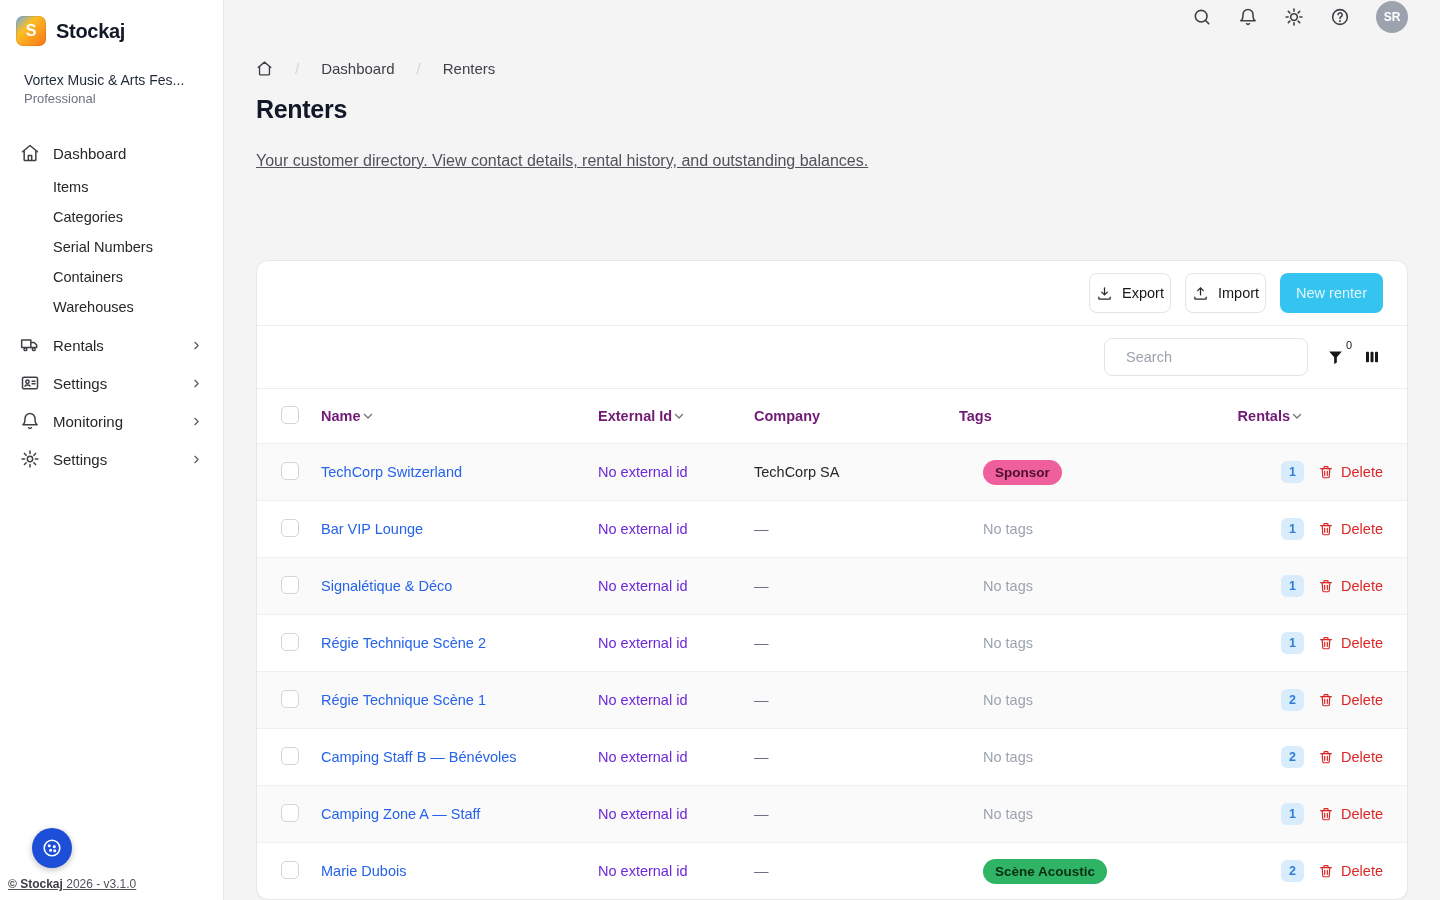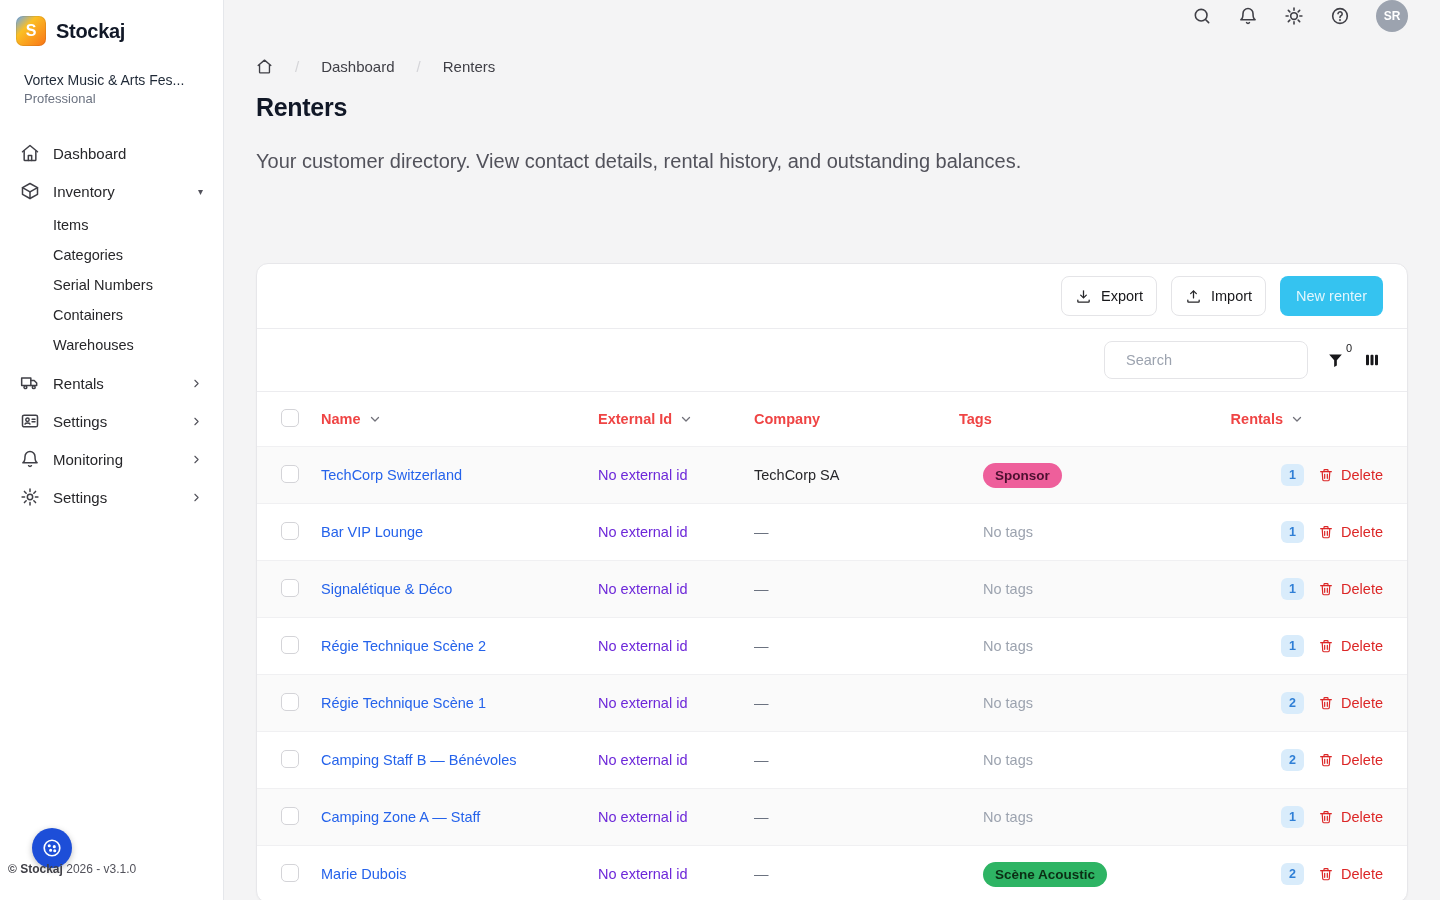--- a/index.html
+++ b/index.html
@@ -52,21 +52,21 @@
     font-size:14.5px; color:#27272a; cursor:pointer;
   }
   .nav-group{ margin-bottom:4px; }
   .cookie-btn{
     position:absolute; left:32px; bottom:32px;
     width:40px; height:40px; border-radius:50%;
     background:#1d4ed8; border:none; cursor:pointer;
     display:flex; align-items:center; justify-content:center;
     color:#fff; box-shadow:0 2px 6px rgba(0,0,0,.25);
   }
-  .side-footer{ position:absolute; left:8px; bottom:24px; font-size:12px; color:#52525b; }
+  .side-footer{ position:absolute; left:8px; bottom:9px; font-size:12px; color:#52525b;text-decoration:underline; }
   .side-footer b{ color:#3f3f46; }
 
   
   .main{ flex:1; display:flex; flex-direction:column; overflow:hidden; }
   .topbar{
     height:48px; display:flex; align-items:center; justify-content:flex-end;
     gap:26px; padding:0 32px;
   }
   .icon-btn{ background:none; border:none; cursor:pointer; color:#3f3f46; padding:0; }
   .icon-btn svg{ width:20px; height:20px; }
@@ -75,36 +75,36 @@
     background:#9ca3af; color:#fff; font-size:12px; font-weight:700;
     display:flex; align-items:center; justify-content:center; cursor:pointer;
   }
 
   .content{ padding:0 32px; }
   .breadcrumb{ display:flex; align-items:center; gap:22px; margin-top:26px; color:#3f3f46; font-size:15px; }
   .crumb-sep{ color:#d4d4d8; }
   .crumb-link{ cursor:pointer; }
   .bc-home{ width:17px; height:17px; color:#3f3f46; cursor:pointer; }
   .page-title{ margin-top:18px; font-size:25px; font-weight:800; color:#111827; letter-spacing:-.3px; }
-  .page-desc{ margin-top:28px; font-size:20px; color:#52525b; }
+  .page-desc{ margin-top:28px; font-size:16px; color:#52525b;text-decoration:underline; }
 
   
   .card{
     margin-top:90px; background:#fff;
     border:1px solid #e7e7ea; border-radius:12px;
     box-shadow:0 1px 2px rgba(0,0,0,.03);
     overflow:hidden;
   }
   .card-actions{
     height:64px; display:flex; align-items:center; justify-content:flex-end;
     gap:14px; padding:0 24px;
   }
   .btn{
     display:flex; align-items:center; gap:9px;
-    height:40px; padding:0 13px; border-radius:8px;
+    height:40px; padding:0 6px; border-radius:8px;
     background:#fff; border:1px solid #e4e4e7;
     font-size:14.5px; font-weight:500; color:#18181b; cursor:pointer;
     font-family:inherit;
   }
   .btn svg{ width:17px; height:17px; color:#27272a; }
   .btn-primary{
     background:var(--accent); border:none; color:rgba(255,255,255,.85);
     padding:0 16px; font-weight:500;
   }
   .card-filters{
@@ -128,21 +128,21 @@
   .cols-btn{ background:none; border:none; cursor:pointer; color:#18181b; padding:0; }
   .cols-btn svg{ width:18px; height:18px; }
 
   
   .thead-row, .trow{
     display:grid;
     grid-template-columns:64px 277px 156px 205px 260px 85px 1fr;
     align-items:center;
   }
   .thead-row{ height:54px; }
-  .th{ display:flex; align-items:center; gap:7px; font-size:14.5px; font-weight:700; color:#ef4444; cursor:pointer; }
+  .th{ display:flex; align-items:center; font-size:14.5px; font-weight:700; color:#701a75; cursor:pointer; }
   .th .sort{ width:14px; height:14px; color:#71717a; }
   .th-plain{ cursor:default; }
   .th-right{ justify-content:flex-end; }
   .cb-cell{ padding-left:24px; }
   .checkbox{
     width:18px; height:18px; border:1.5px solid #d4d4d8; border-radius:5px;
     background:#fff; display:inline-block; cursor:pointer;
   }
   .tbody .trow{ height:57px; border-top:1px solid #f0f0f2; font-size:14.5px; }
   .tbody .trow:nth-child(odd){ background:#fafafa; }
@@ -189,29 +189,20 @@
     <div class="nav-item">
       <svg class="nicon" viewBox="0 0 24 24" fill="none" stroke="currentColor" stroke-width="1.8" stroke-linecap="round" stroke-linejoin="round">
           <path d="M3 10.5 12 3l9 7.5"></path>
           <path d="M5 9.5V20a1 1 0 0 0 1 1h12a1 1 0 0 0 1-1V9.5"></path>
           <path d="M10 21v-6h4v6"></path>
         </svg>
       <span>Dashboard</span>
     </div>
 
     <div class="nav-group">
-      <div class="nav-item">
-        <svg class="nicon" viewBox="0 0 24 24" fill="none" stroke="currentColor" stroke-width="1.8" stroke-linecap="round" stroke-linejoin="round">
-            <path d="M21 8 12 3 3 8v8l9 5 9-5z"></path>
-            <path d="M3 8l9 5 9-5"></path>
-            <path d="M12 13v8"></path>
-          </svg>
-        <span>Inventory</span>
-        <span class="chev tri">▾</span>
-      </div>
       <div class="sub-item">Items</div>
       <div class="sub-item">Categories</div>
       <div class="sub-item">Serial Numbers</div>
       <div class="sub-item">Containers</div>
       <div class="sub-item">Warehouses</div>
     </div>
 
     <div class="nav-item">
       <svg class="nicon" viewBox="0 0 24 24" fill="none" stroke="currentColor" stroke-width="1.8" stroke-linecap="round" stroke-linejoin="round">
           <path d="M2 6h11v9H2z"></path>

